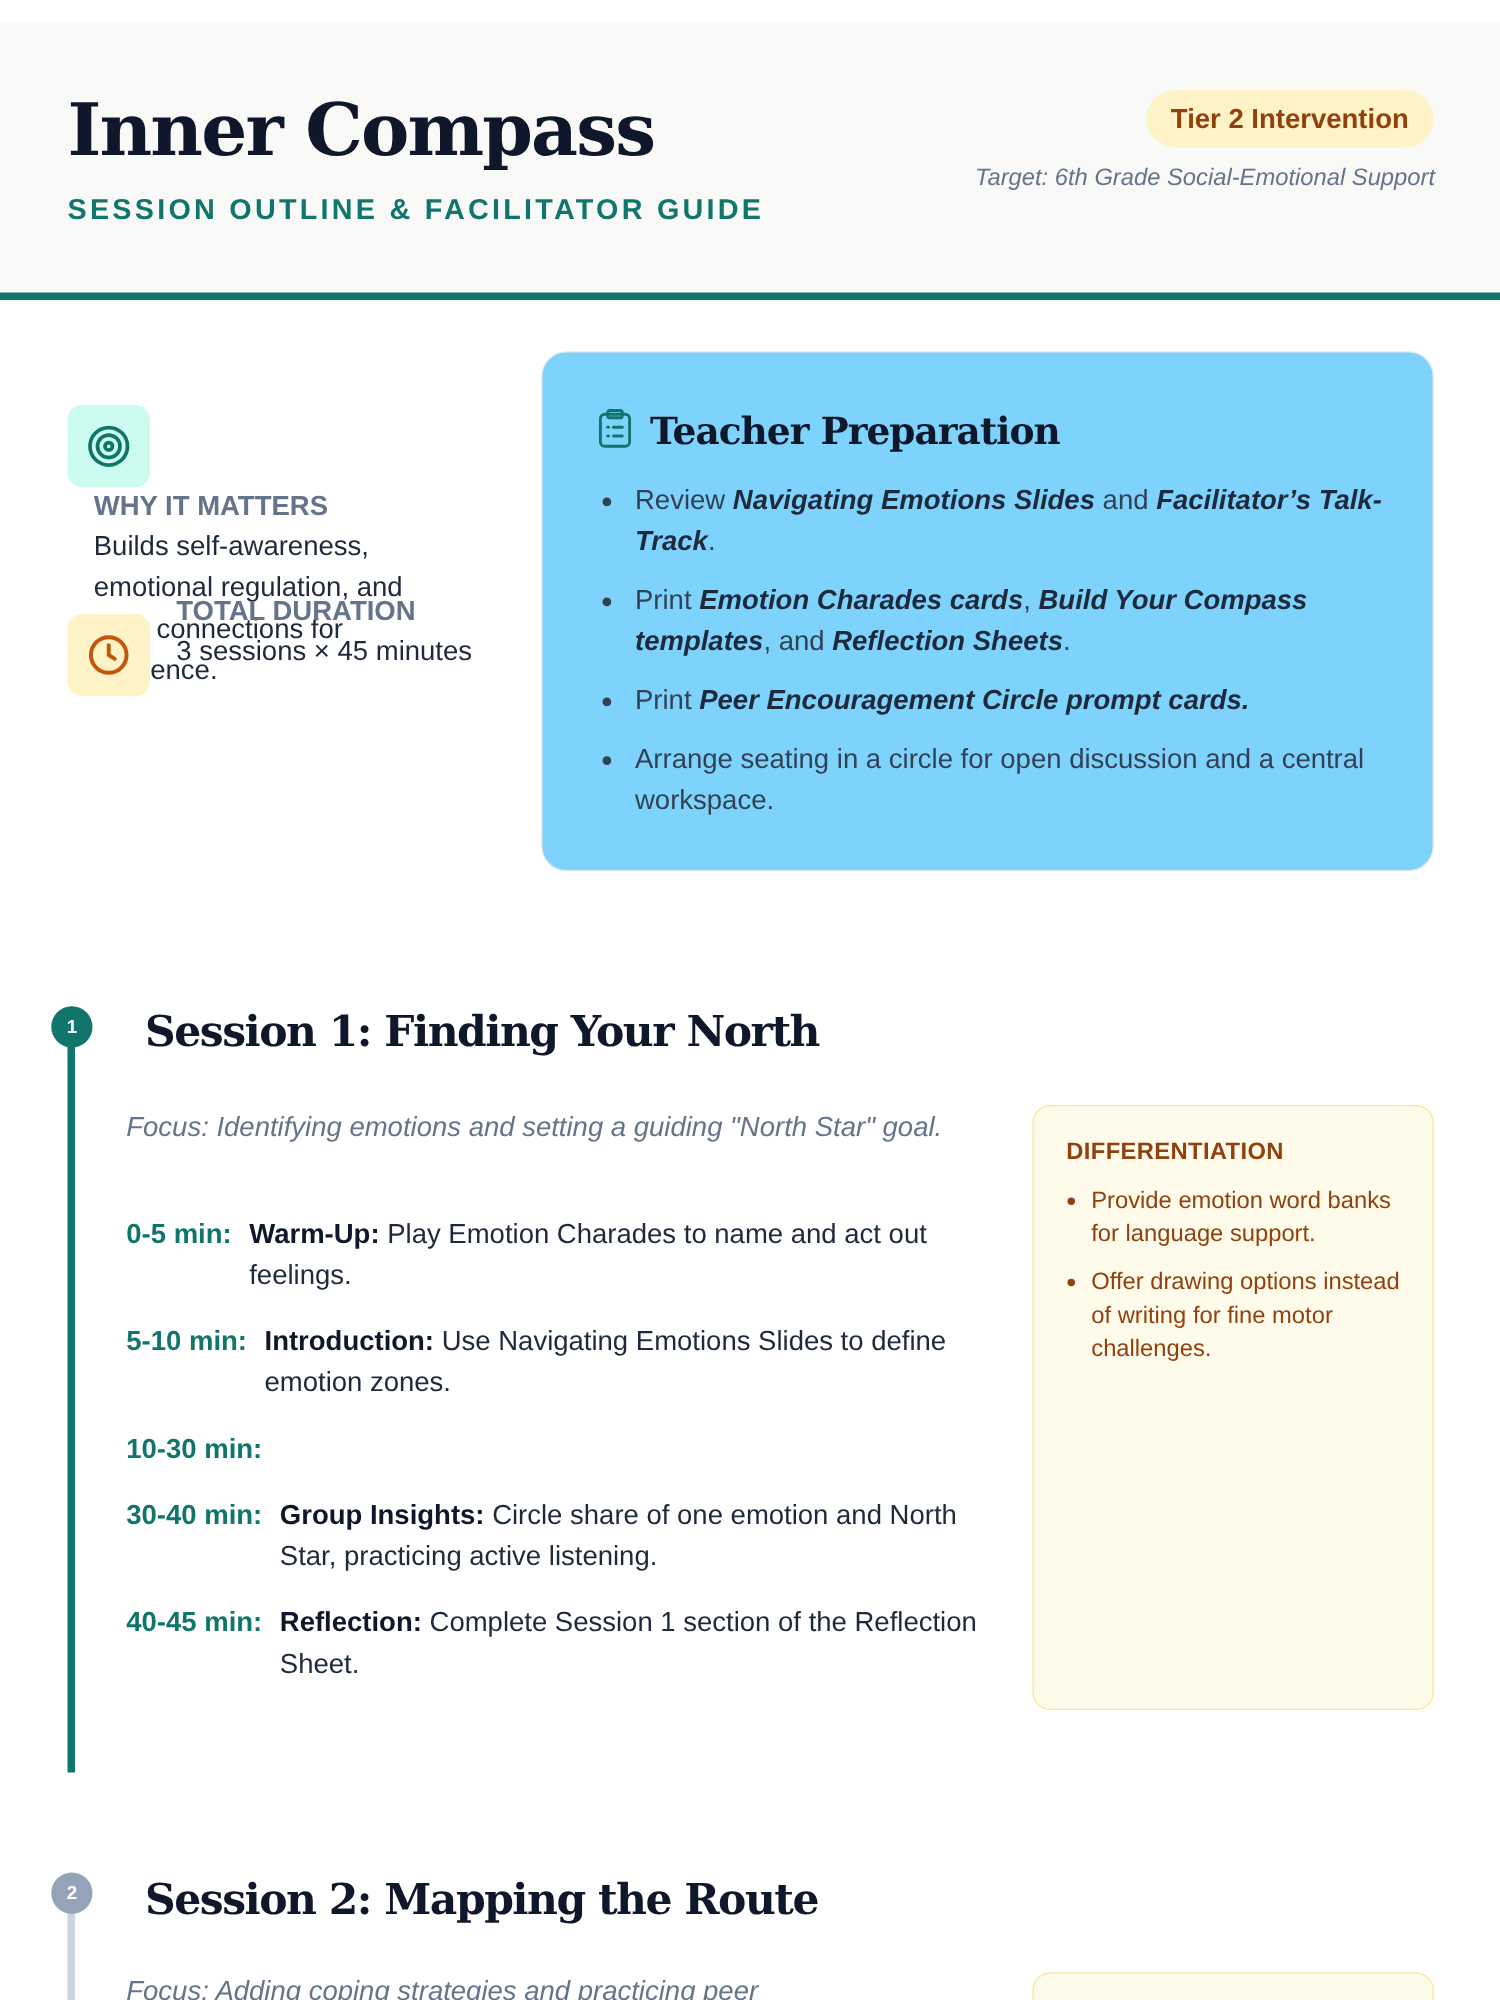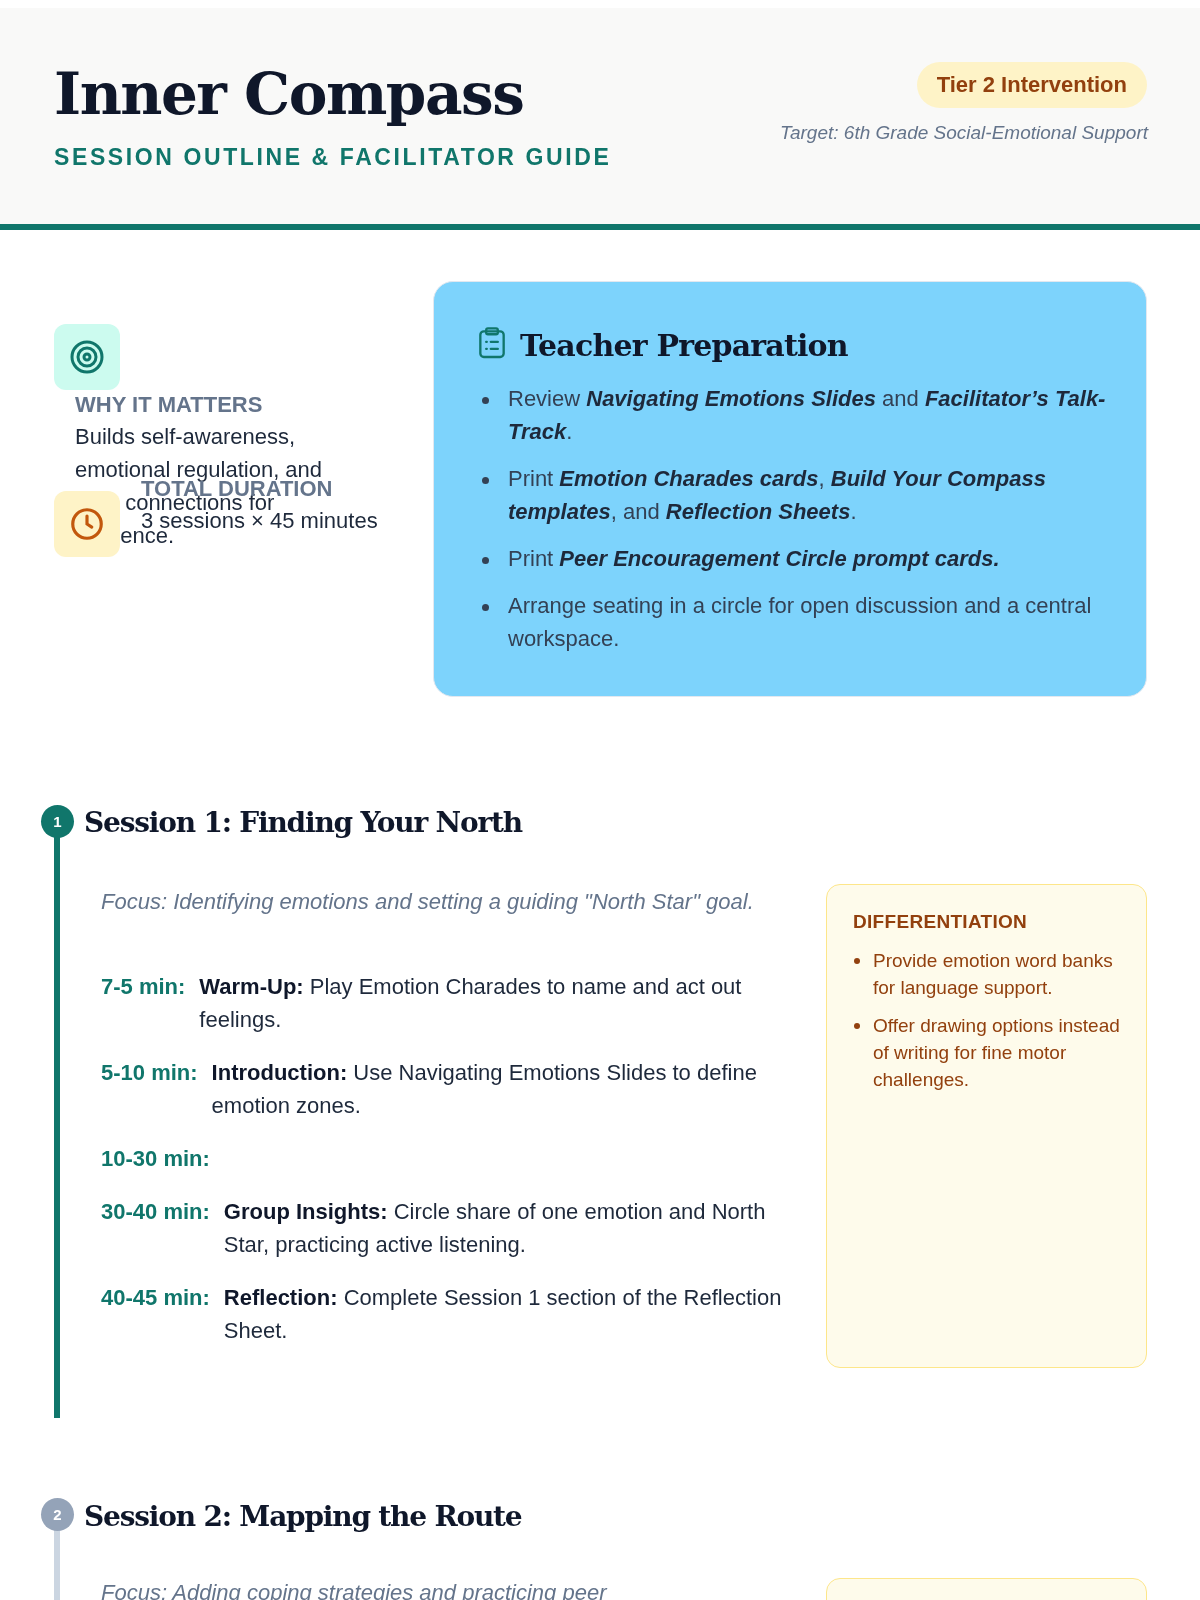--- a/index.html
+++ b/index.html
@@ -1,19 +1,19 @@
 <!DOCTYPE html>
 <html><head>
 <meta charset="utf-8">
 <style>
   * { box-sizing: border-box; margin: 0; padding: 0; }
   html, body { width: 1200px; height: 1600px; overflow: hidden; background: #ffffff; }
   body { font-family: "Liberation Sans", "DejaVu Sans", sans-serif; color: #1e293b; position: relative; }
 
-  .header { position: absolute; left: 0; top: 8px; width: 1200px; height: 222px; background: #f9f9f8; border-bottom: 6px solid #10766b; }
+  .header { position: absolute; left: 0; top: 18px; width: 1200px; height: 222px; background: #f9f9f8; border-bottom: 6px solid #10766b; }
   .title { position: absolute; left: 54px; top: 52px; font-family: "DejaVu Serif", "Liberation Serif", serif; font-weight: bold; font-size: 58px; letter-spacing: -1.5px; color: #0f172a; line-height: 1.2; }
   .subtitle { position: absolute; left: 54px; top: 136px; font-size: 23px; letter-spacing: 2.6px; color: #10766b; font-weight: 600; }
   .tier-badge { position: absolute; right: 53px; top: 54px; height: 46px; padding: 0 20px; border-radius: 23px; background: #fef3c7; color: #92400e; font-size: 22px; font-weight: bold; line-height: 46px; }
   .target { position: absolute; right: 52px; top: 114px; font-size: 19px; font-style: italic; color: #64748b; }
 
   .info-row { position: absolute; left: 54px; display: flex; }
   .info-icon { width: 66px; height: 66px; border-radius: 12px; display: flex; align-items: center; justify-content: center; flex-shrink: 0; }
   .info-text { margin-left: 21px; width: 260px; }
   .info-label { font-size: 22px; font-weight: bold; color: #64748b; line-height: 30px; }
   .info-body { font-size: 22px; color: #1e293b; line-height: 33px; }
@@ -21,21 +21,21 @@
   .prep-card { position: absolute; left: 433px; top: 281px; width: 714px; height: 416px; background: #7dd3fc; border: 1px solid #e2e8f0; border-radius: 20px; padding: 44px 40px 0 44px; }
   .prep-head { display: flex; align-items: center; }
   .prep-title { margin-left: 14px; font-family: "DejaVu Serif", "Liberation Serif", serif; font-weight: bold; font-size: 30px; color: #0f172a; letter-spacing: -0.8px; }
   .prep-list { list-style: none; margin-top: 18px; }
   .prep-list li { position: relative; padding-left: 30px; font-size: 22px; line-height: 33px; color: #334155; margin-bottom: 14px; }
   .prep-list li::before { content: ""; position: absolute; left: 4px; top: 15px; width: 7px; height: 7px; border-radius: 50%; background: #334155; }
   .em { font-style: italic; font-weight: 700; color: #1e293b; text-align: center; }
 
   .timeline-line { position: absolute; left: 54px; width: 6px; }
   .timeline-dot { position: absolute; left: 41px; width: 33px; height: 33px; border-radius: 50%; color: #ffffff; font-size: 15px; font-weight: bold; display: flex; align-items: center; justify-content: center; }
-  .session-title { position: absolute; left: 84px; font-family: "DejaVu Serif", "Liberation Serif", serif; font-weight: bold; font-size: 28px; color: #0f172a; letter-spacing: -1.2px; text-align: right; }
+  .session-title { position: absolute; left: 116px; font-family: "DejaVu Serif", "Liberation Serif", serif; font-weight: bold; font-size: 34px; color: #0f172a; letter-spacing: -1.2px; text-align: right; }
   .focus { position: absolute; left: 101px; width: 690px; font-size: 22px; font-style: italic; color: #64748b; line-height: 33px; }
   .agenda { position: absolute; left: 101px; top: 970px; width: 690px; }
   .agenda-item { display: flex; font-size: 22px; line-height: 33px; margin-bottom: 20px; color: #1e293b; }
   .agenda-time { color: #10766b; font-weight: bold; white-space: nowrap; margin-right: 14px; }
   .agenda-label { font-weight: bold; color: #0f172a; }
 
   .diff-box { position: absolute; left: 826px; width: 321px; background: #fefbeb; border: 1.5px solid #fde68a; border-radius: 14px; padding: 26px 24px 0 26px; }
   .diff-label { font-size: 19px; font-weight: bold; color: #92400e; letter-spacing: 0.3px; }
   .diff-list { list-style: none; margin-top: 14px; }
   .diff-list li { position: relative; padding-left: 20px; font-size: 19px; line-height: 27px; color: #92400e; margin-bottom: 11px; }
@@ -100,21 +100,21 @@
   </ul>
 </section>
 
 <div class="timeline-line" style="top:810px; height:608px; background:#10766b;"></div>
 <div class="timeline-dot" style="top:805px; background:#10766b;">1</div>
 <h2 class="session-title" style="top:806px;">Session 1: Finding Your North</h2>
 <p class="focus" style="top:885px;">Focus: Identifying emotions and setting a guiding "North Star" goal.</p>
 
 <div class="agenda">
   <div class="agenda-item">
-    <span class="agenda-time">7-5 min:</span>
+    <span class="agenda-time">0-5 min:</span>
     <span><span class="agenda-label">Warm-Up:</span><span> Play Emotion Charades to name and act out feelings.</span></span>
   </div>
   <div class="agenda-item">
     <span class="agenda-time">5-10 min:</span>
     <span><span class="agenda-label">Introduction:</span><span> Use Navigating Emotions Slides to define emotion zones.</span></span>
   </div>
   <div class="agenda-item">
     <span class="agenda-time">10-30 min:</span>
   </div>
   <div class="agenda-item">

